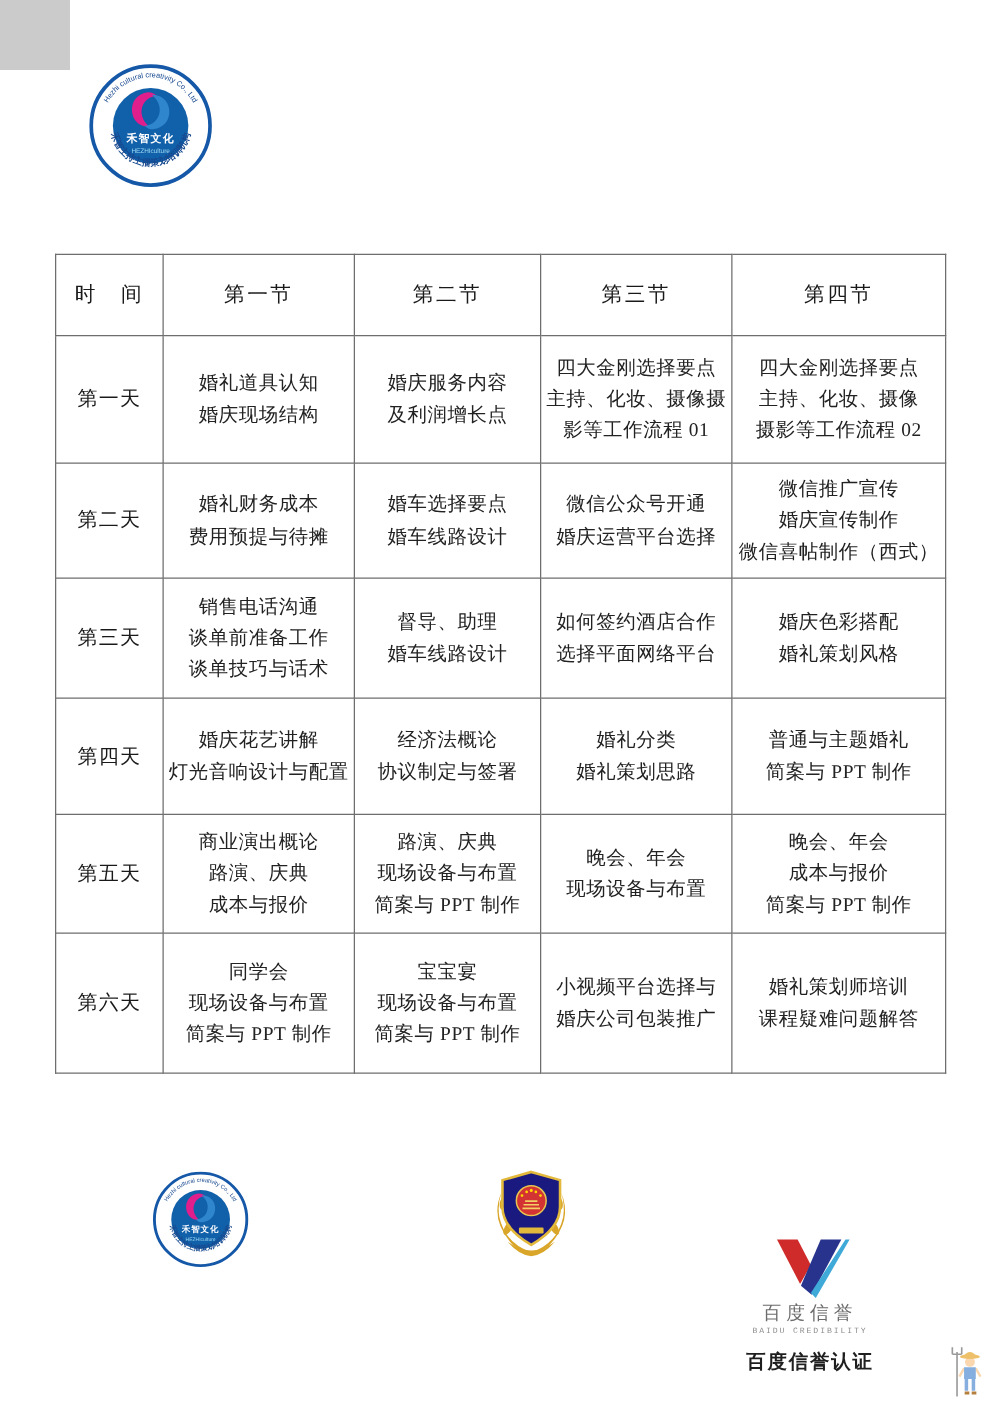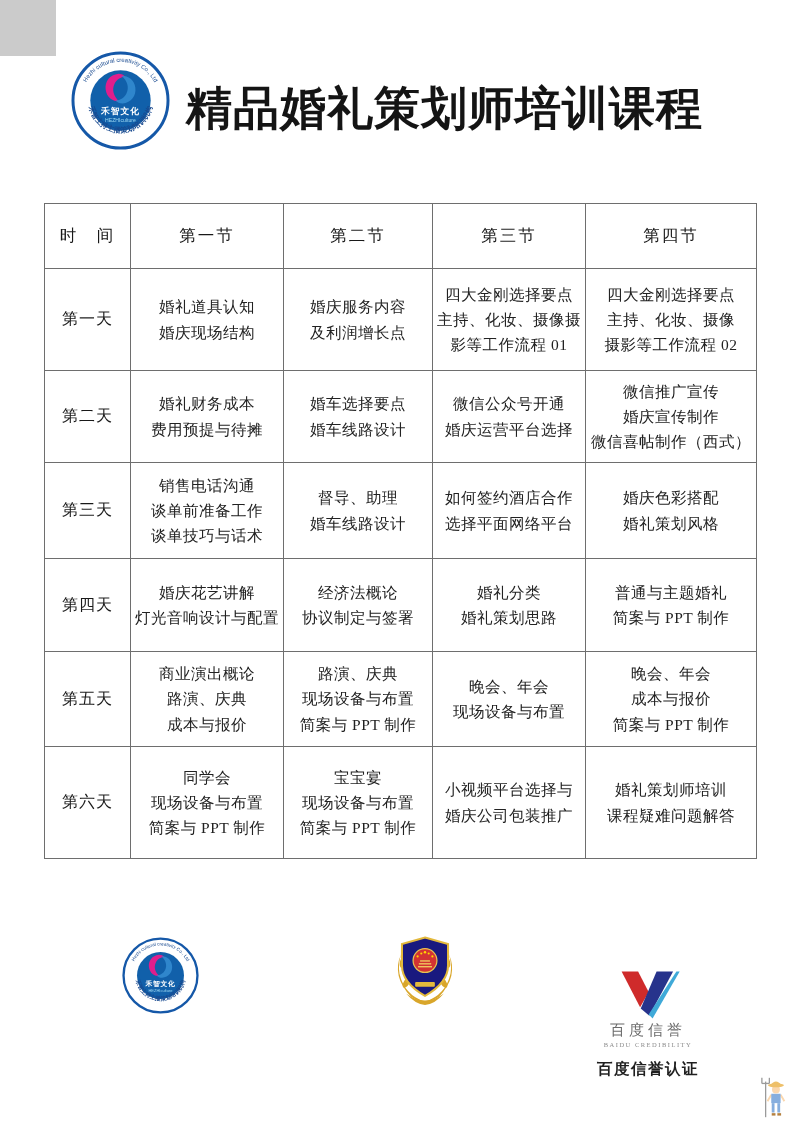--- a/index.html
+++ b/index.html
@@ -25,22 +25,22 @@
   .course-table tbody tr:nth-child(1){height:102px;}
   .course-table tbody tr:nth-child(2){height:92px;}
   .course-table tbody tr:nth-child(3){height:96px;}
   .course-table tbody tr:nth-child(4){height:93px;}
   .course-table tbody tr:nth-child(5){height:95px;}
   .course-table tbody tr:nth-child(6){height:112px;}
 
   
   .hezhi-logo-bottom{position:absolute;left:122px;top:937px;width:77px;height:77px;}
   .police-badge{position:absolute;left:388px;top:930px;width:74px;height:80px;}
-  .baidu-block{position:absolute;left:591px;top:968px;width:114px;text-align:center;
-               font-family:Liberation Serif, serif;}
+  .baidu-block{position:absolute;left:591px;top:988px;width:114px;text-align:center;
+               font-family:Liberation Mono, monospace;}
   .baidu-v{width:66px;height:52px;display:block;margin:0 auto;}
   .baidu-cn{font-size:15px;color:#6b6b6b;letter-spacing:4px;margin-top:1px;}
   .baidu-en{font-size:6.5px;color:#8d8d8d;letter-spacing:1.5px;margin-top:1px;}
   .baidu-caption{font-size:15.5px;color:#1f1f1f;font-weight:600;letter-spacing:1.5px;margin-top:11px;}
 
   .caption{position:absolute;top:1021px;font-family:"Liberation Sans","DejaVu Sans",sans-serif;
            text-align:center;white-space:nowrap;}
   .caption-copyright{left:52px;width:220px;font-size:15px;color:#2c2c2c;}
   .caption-police{left:305px;width:240px;font-size:16.5px;font-weight:bold;color:#101010;}
 
@@ -71,21 +71,20 @@
     </text>
     <text font-size="7.4" fill="#17498f" font-weight="bold" font-family="Liberation Sans, sans-serif">
       <textPath href="#arcBotA" startOffset="50%" text-anchor="middle">禾智主持主播策划培训机构</textPath>
     </text>
     <path d="M48 23 C39 24 34 31 35 39 C36 47 42 51 49 51 C43 46 41 39 44 33 C46 29 50 26 55 26 C53 24 51 23 48 23 Z" fill="#e01e8c"></path>
     <path d="M52 53 C61 52 66 45 65 37 C64 29 58 25 51 25 C57 30 59 37 56 43 C54 47 50 50 45 50 C47 52 49 53 52 53 Z" fill="#2f86cc"></path>
     <text x="50" y="63.5" font-size="8.8" fill="#ffffff" text-anchor="middle" font-weight="bold" letter-spacing="1">禾智文化</text>
     <text x="50" y="72" font-size="5.2" fill="#9ed9f2" text-anchor="middle" font-family="Liberation Sans, sans-serif">HEZHIculture</text>
   </svg>
 
-  <h1 class="page-title">精品婚礼策划师培训课程</h1>
 
   <table class="course-table">
     <colgroup>
       <col style="width:86px">
         <col style="width:153px">
         <col style="width:149px">
         <col style="width:153px">
         <col style="width:171px">
     </colgroup>
     <thead>

